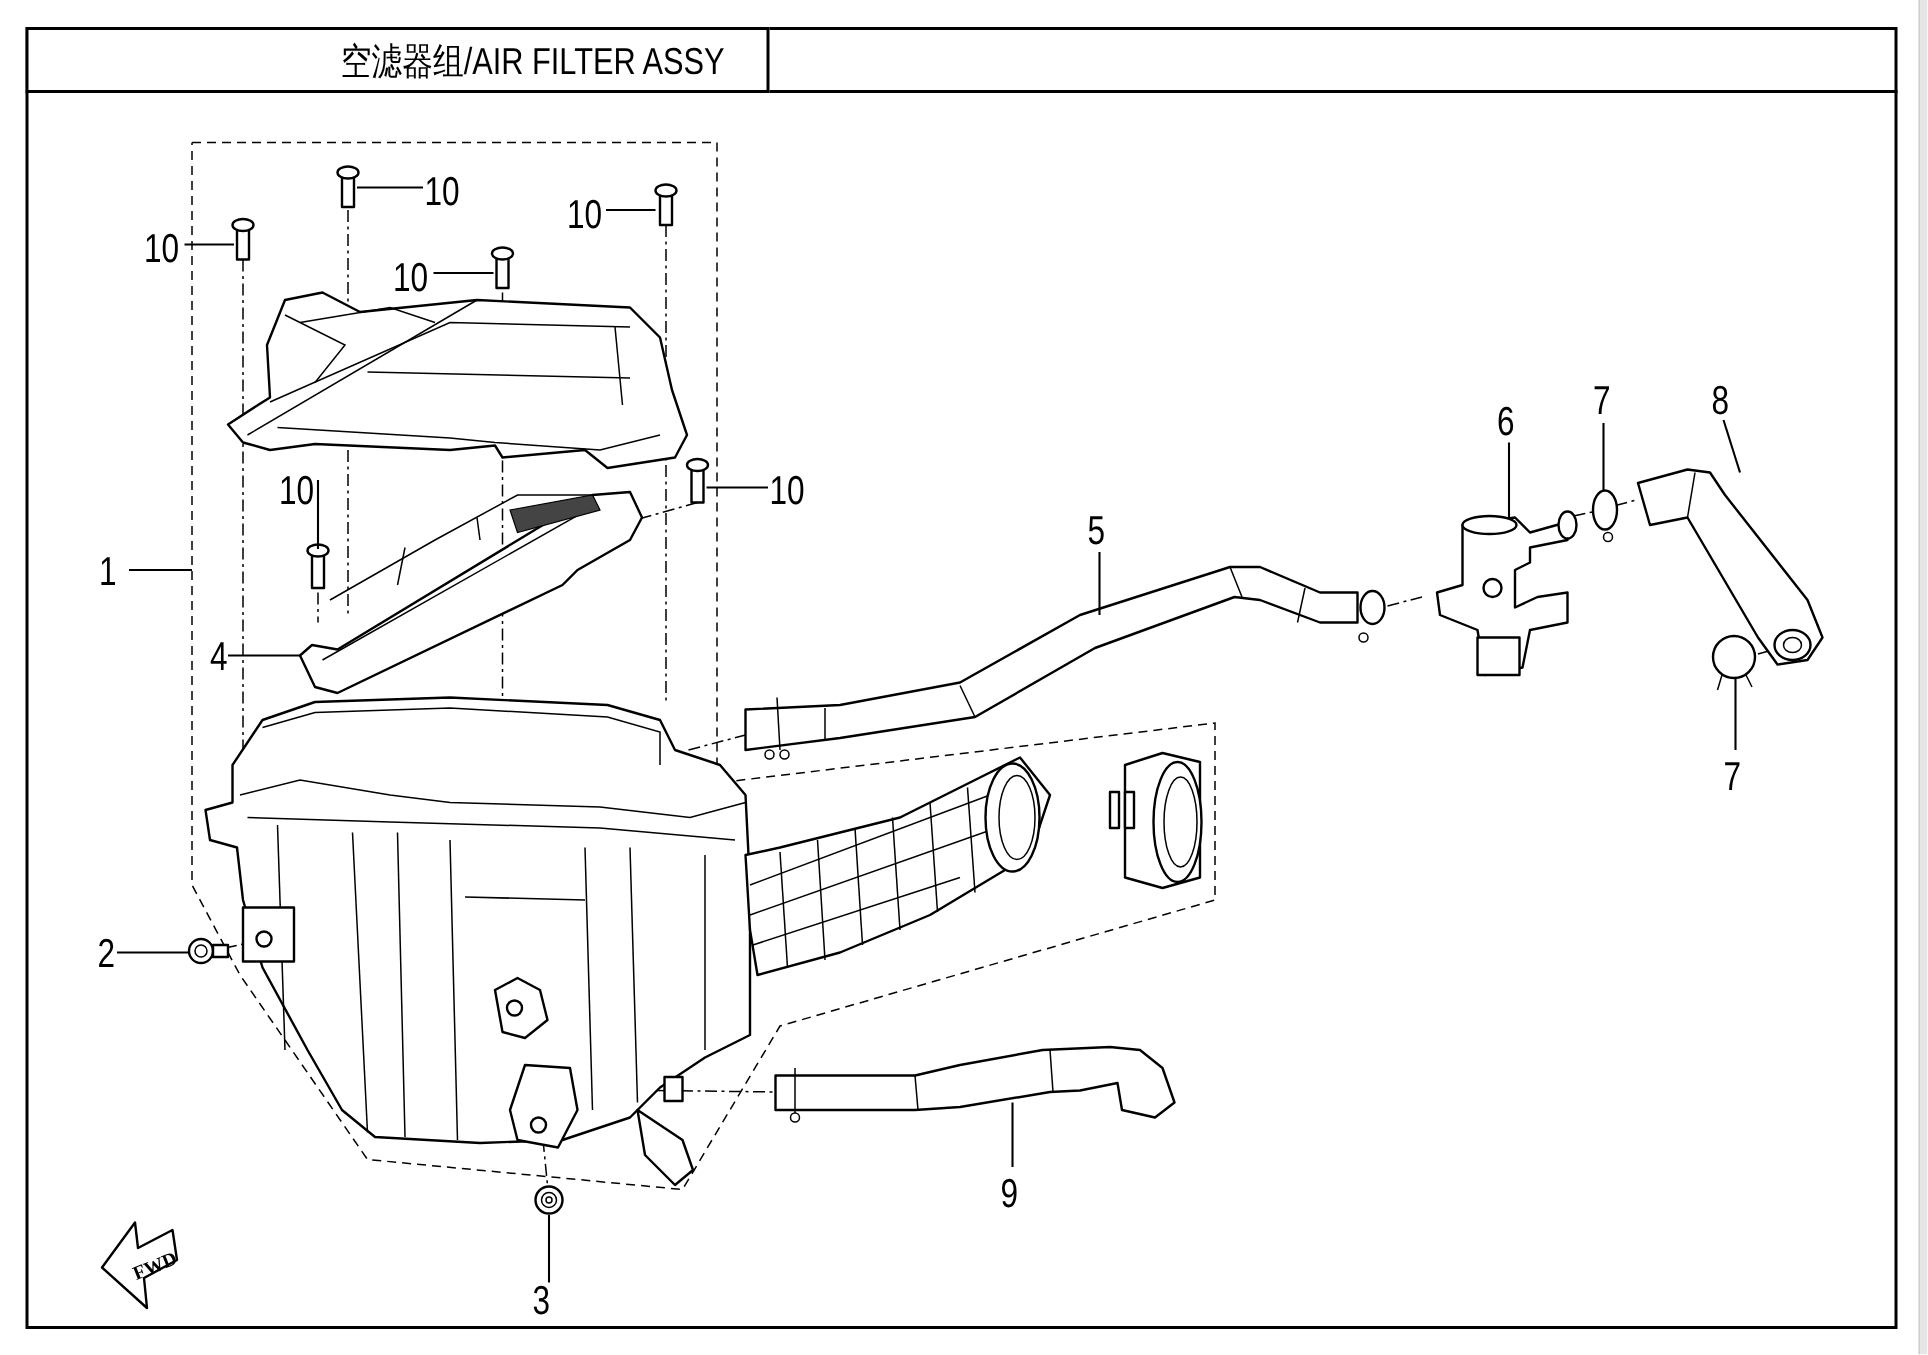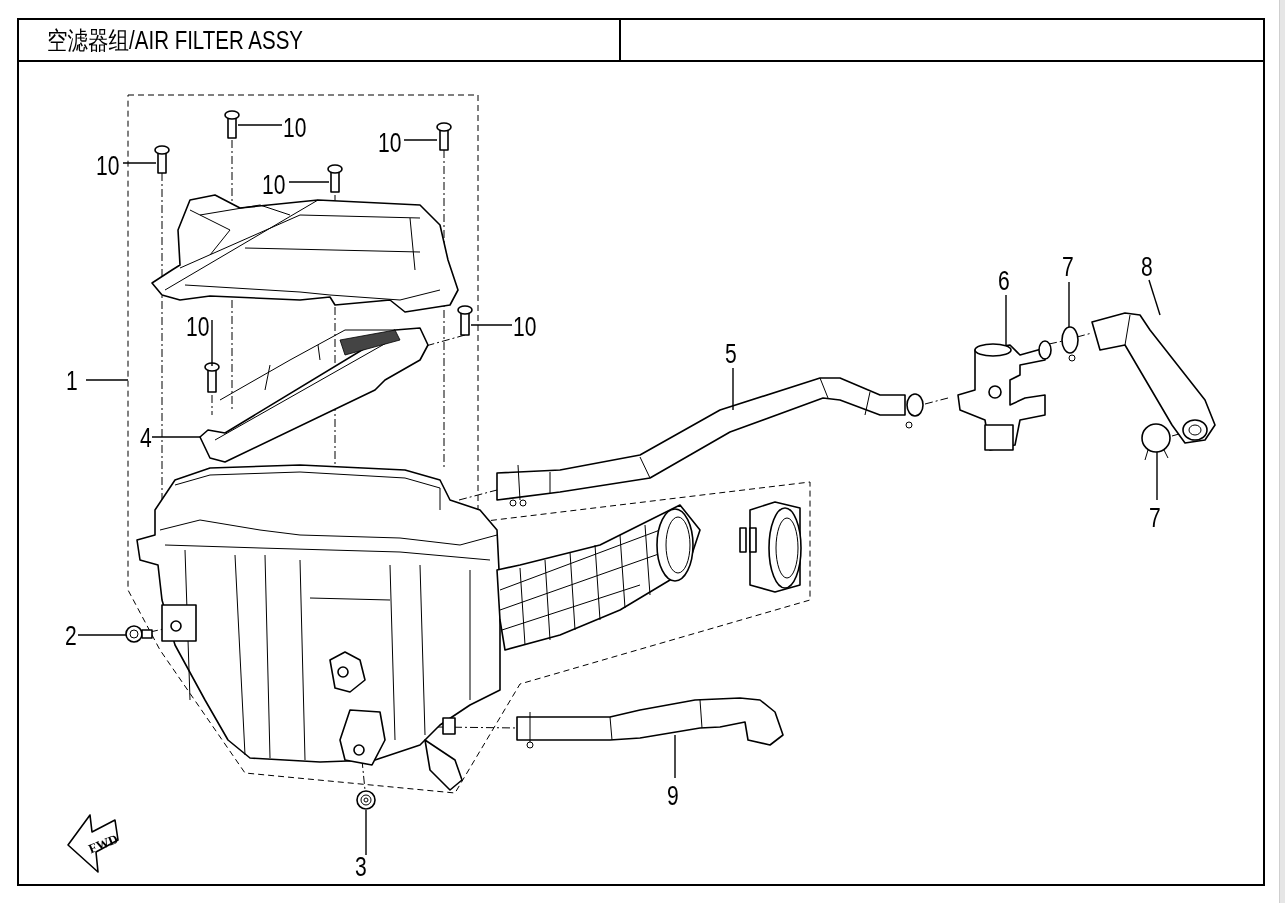--- a/index.html
+++ b/index.html
@@ -1,22 +1,22 @@
 <!DOCTYPE html>
 <html><head>
 <meta charset="utf-8">
 <style>
   html, body { margin: 0; padding: 0; background: #ffffff; }
   body { width: 1285px; height: 903px; position: relative; overflow: hidden;
          font-family: "Liberation Sans", sans-serif; }
   #frame { position: absolute; left: 17px; top: 18px; width: 1248px; height: 868px;
            border: 2px solid #000; box-sizing: border-box; }
-  #title-box { position: absolute; left: 17px; top: 18px; width: 604px; height: 44px;
+  #title-box { position: absolute; left: 17px; top: 18px; width: 496px; height: 44px;
                border: 2px solid #000; box-sizing: border-box; background: #fff;
-               display: flex; align-items: center; justify-content: flex-start; }
+               display: flex; align-items: center; justify-content: flex-end; }
   #title-text { font-family: "Liberation Sans", "DejaVu Sans", sans-serif; font-size: 25px;
                 transform: scaleX(0.82); letter-spacing: 0px; color: #000; white-space: nowrap; }
   #title-underline { position: absolute; left: 17px; top: 60px; width: 1248px; height: 2px; background:#000; }
   #scroll-strip { position: absolute; left: 1279px; top: 0; width: 6px; height: 903px; background: #e6e6e6;
                   border-left: 1px solid #cfcfcf; box-sizing: border-box; }
   svg#diagram { position: absolute; left: 0; top: 0; }
   .callout { font-family: "Liberation Sans Narrow", "Liberation Sans", sans-serif; font-size: 27px;
              fill: #000; }
   .ln { stroke: #000; stroke-width: 1.4; fill: none; }
   .part { stroke: #000; stroke-width: 1.6; fill: #fff; stroke-linejoin: round; }

